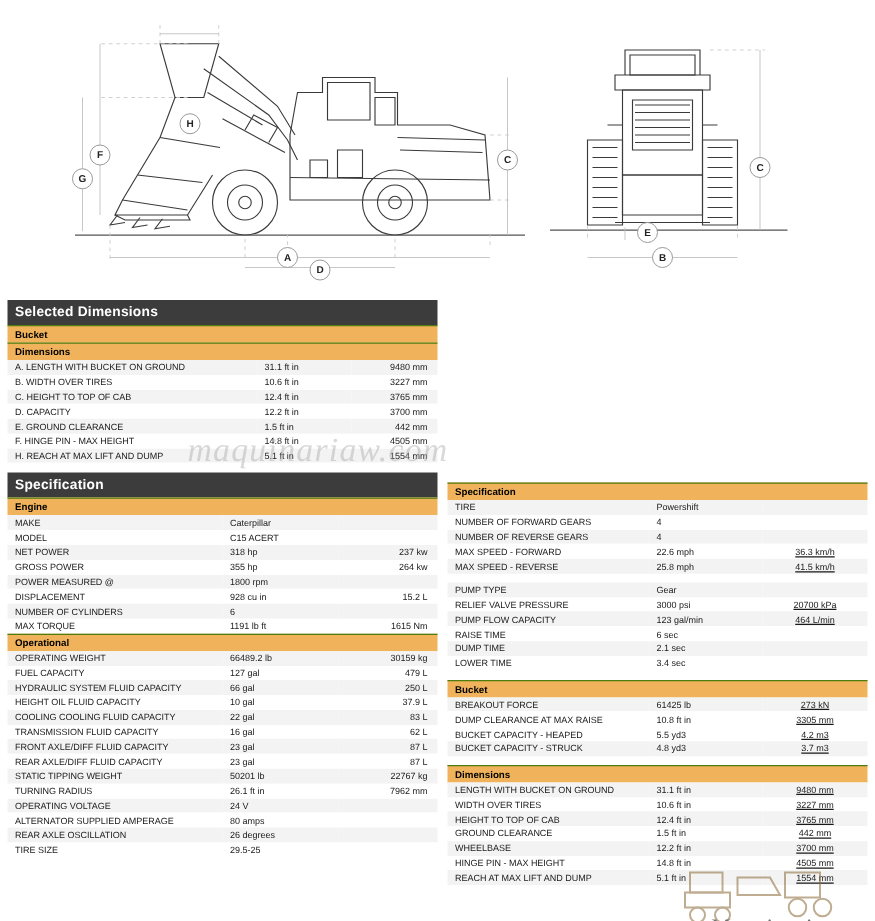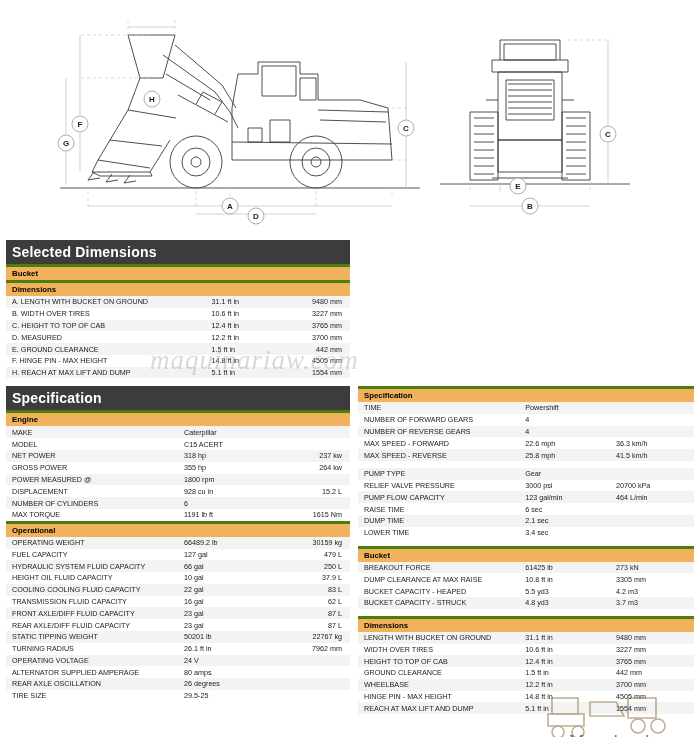--- a/index.html
+++ b/index.html
@@ -16,35 +16,35 @@
   .letter{
     fill:#ffffff;stroke:#9a9a9a;stroke-width:0.8;
   }
   .lettertxt{
     font-family:"Liberation Sans", sans-serif;font-size:8px;fill:#222;
     text-anchor:middle;dominant-baseline:central;font-weight:bold;
   }
 
   
   .sec-head{
-    background:#3c3c3c;color:#ffffff;font-weight:bold;font-size:14px;
+    background:#3c3c3c;color:#ffffff;font-weight:bold;font-size:11px;
     padding:4px 6px;letter-spacing:.2px;
   }
   .sub-head{
     background:#f0b35b;color:#000;font-weight:bold;font-size:7.8px;
-    padding:2px 6px;border-top:3px solid #4d7c0f;
+    padding:2px 6px;border-top:1px solid #4d7c0f;
   }
   table{border-collapse:collapse;width:100%;table-layout:fixed;}
   td{padding:1.4px 6px;font-size:7.2px;line-height:1.25;}
   tr.alt td{background:#f3f3f3;}
   tr.plain td{background:#ffffff;}
   .c-label{text-align:left;}
   .c-v1{text-align:left;}
   .c-v2{text-align:right;padding-right:8px;}
-  .c-v3{text-align:left;padding-right:6px;}
+  .c-v3{text-align:center;padding-right:6px;text-decoration:underline;}
 
   .left-panel{position:absolute;left:6px;top:240px;width:344px;}
   .right-panel{position:absolute;left:358px;top:386px;width:336px;}
 
   .wm-main{
     position:absolute;left:150px;top:345px;
     font-family:"Liberation Serif", serif;
     font-size:27px;color:rgba(170,170,170,0.45);
     font-style:italic;letter-spacing:1px;pointer-events:none;white-space:nowrap;
   }
@@ -202,21 +202,21 @@
           <td class="c-label">B. WIDTH OVER TIRES</td>
           <td class="c-v1">10.6 ft in</td>
           <td class="c-v2">3227 mm</td>
         </tr>
       <tr class="alt">
           <td class="c-label">C. HEIGHT TO TOP OF CAB</td>
           <td class="c-v1">12.4 ft in</td>
           <td class="c-v2">3765 mm</td>
         </tr>
       <tr class="plain">
-          <td class="c-label">D. MEASURED</td>
+          <td class="c-label">D. CAPACITY</td>
           <td class="c-v1">12.2 ft in</td>
           <td class="c-v2">3700 mm</td>
         </tr>
       <tr class="alt">
           <td class="c-label">E. GROUND CLEARANCE</td>
           <td class="c-v1">1.5 ft in</td>
           <td class="c-v2">442 mm</td>
         </tr>
       <tr class="plain">
           <td class="c-label">F. HINGE PIN - MAX HEIGHT</td>
@@ -370,21 +370,21 @@
 
   <div class="sub-head">Specification</div>
   <table>
     <colgroup>
         <col style="width:48%">
         <col style="width:27%">
         <col style="width:25%">
       </colgroup>
     <tbody>
       <tr class="alt">
-          <td class="c-label">TIME</td>
+          <td class="c-label">TIRE</td>
           <td class="c-v1">Powershift</td>
           <td class="c-v3"></td>
         </tr>
       <tr class="plain">
           <td class="c-label">NUMBER OF FORWARD GEARS</td>
           <td class="c-v1">4</td>
           <td class="c-v3"></td>
         </tr>
       <tr class="alt">
           <td class="c-label">NUMBER OF REVERSE GEARS</td>

